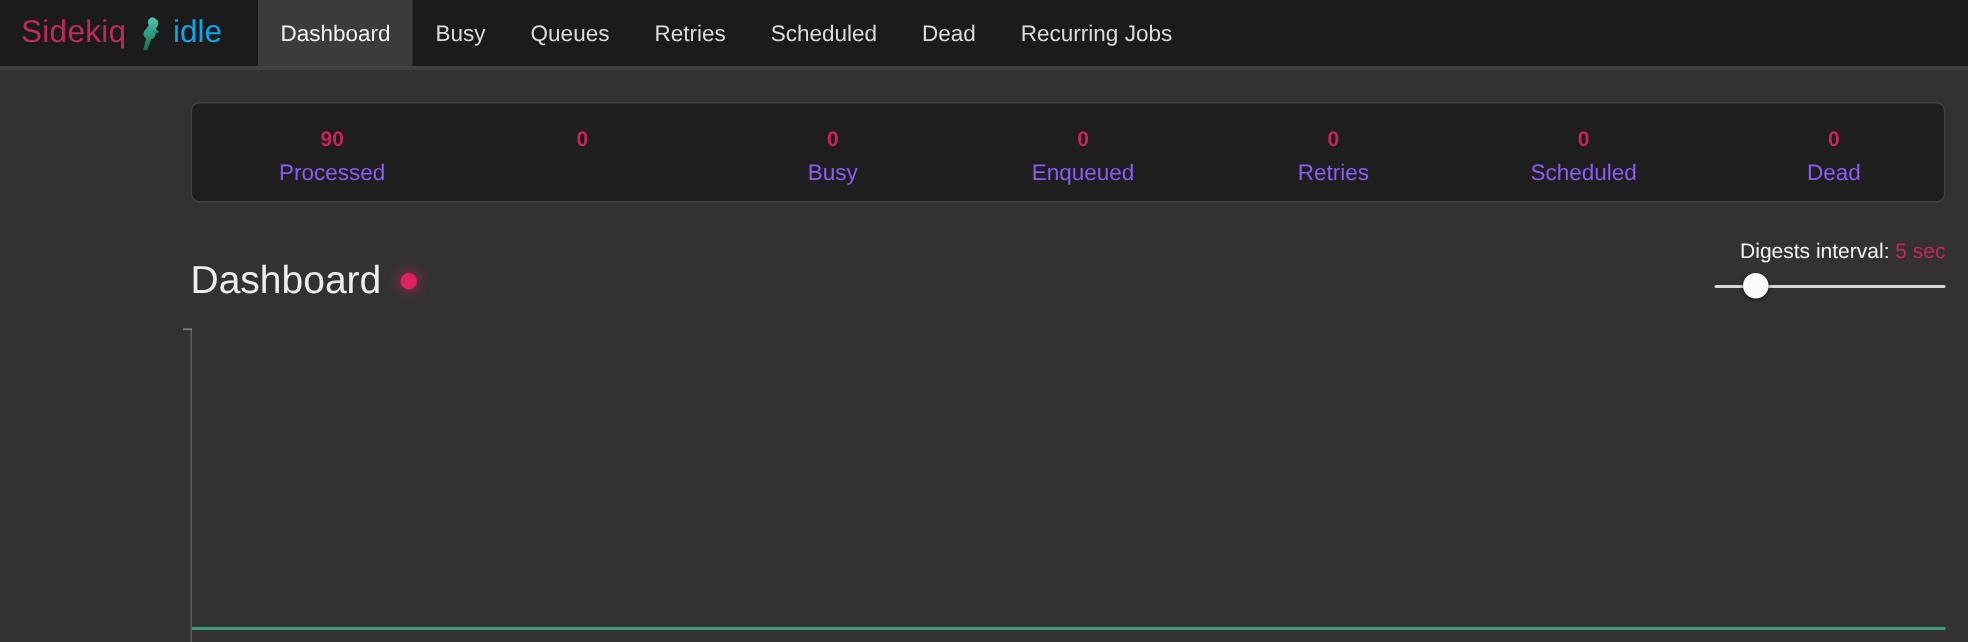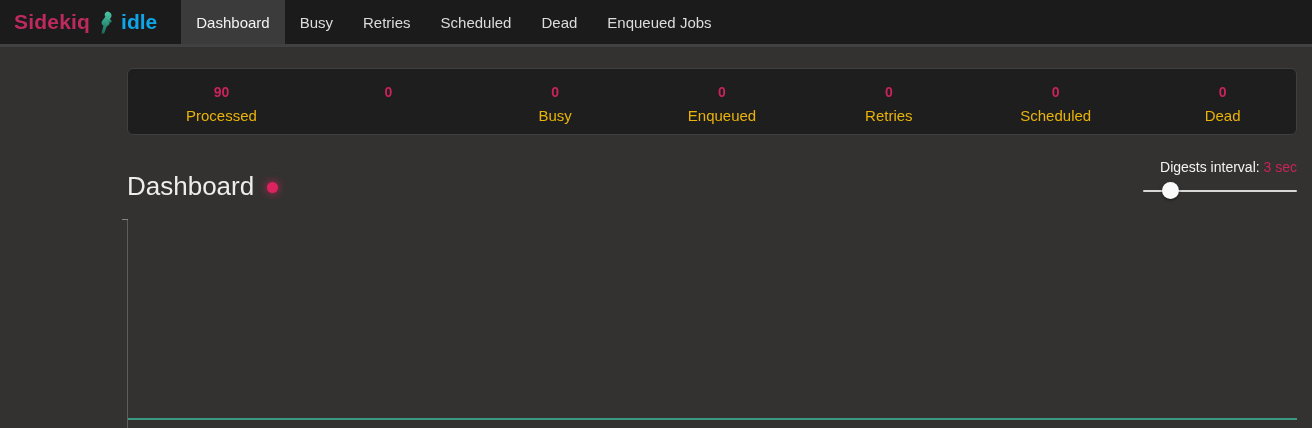--- a/index.html
+++ b/index.html
@@ -19,21 +19,20 @@
     display: flex;
     align-items: stretch;
     border-bottom: 3px solid #414141;
   }
   .brand {
     display: flex;
     align-items: center;
     padding: 0 12px 0 14px;
     gap: 7px;
     cursor: pointer;
-    font-weight: bold;
   }
   .brand-name {
     color: #bf2a5e;
     font-size: 21px;
     letter-spacing: 0.2px;
   }
   .logo-icon { display: flex; align-items: center; }
   .logo-icon svg { width: 17px; height: 25px; }
   .brand-status {
     color: #0ea5e9;
@@ -77,21 +76,21 @@
     cursor: pointer;
     padding-left: 20px;
   }
   .stat-value {
     color: #c9235c;
     font-size: 14px;
     font-weight: bold;
     line-height: 14px;
   }
   .stat-label {
-    color: #eab308;
+    color: #8b5cf6;
     font-size: 15px;
     margin-top: 8px;
   }
 
   
   .header-row {
     position: relative;
     margin-top: 24px;
     height: 46px;
   }
@@ -186,24 +185,25 @@
         </defs>
         <path d="M12 1 C9 2.2 8.2 5 9.8 7.3 L6.5 11.5 C4.6 13.8 5.4 16.6 7.6 17.6 L5.2 27 L8.4 27 L11.6 18.4 C14.6 17.6 15.8 14.6 14 12 L16.4 8.2 C18.4 5.2 16.2 1.6 12 1 Z" fill="url(#tealg)"></path>
         <path d="M13.5 8.5 L17.5 12.5 L15.5 14.5 L12 11.5 Z" fill="url(#tealg)"></path>
       </svg>
     </span>
     <span class="brand-status">idle</span>
   </div>
   <div class="nav">
     <div class="nav-item active">Dashboard</div>
     <div class="nav-item">Busy</div>
+    <div class="nav-item">Queues</div>
     <div class="nav-item">Retries</div>
     <div class="nav-item">Scheduled</div>
     <div class="nav-item">Dead</div>
-    <div class="nav-item">Enqueued Jobs</div>
+    <div class="nav-item">Recurring Jobs</div>
   </div>
 </div>
 
 <div class="content">
 
   <div class="stats-panel">
     <div class="stat">
       <div class="stat-value">90</div>
       <div class="stat-label">Processed</div>
     </div>
@@ -229,21 +229,21 @@
     <div class="stat">
       <div class="stat-value">0</div>
       <div class="stat-label">Dead</div>
     </div>
   </div>
 
   <div class="header-row">
     <h1 class="page-title">Dashboard</h1><span class="beacon"></span>
 
     <div class="poll">
-      <div class="poll-label"><span>Digests interval: </span><span class="poll-value">3 sec</span></div>
+      <div class="poll-label"><span>Digests interval: </span><span class="poll-value">5 sec</span></div>
       <div class="slider">
         <div class="slider-track"></div>
         <div class="slider-thumb"></div>
       </div>
     </div>
   </div>
 
   <div class="chart-area">
     <div class="axis-tick"></div>
     <div class="flat-line"></div>

